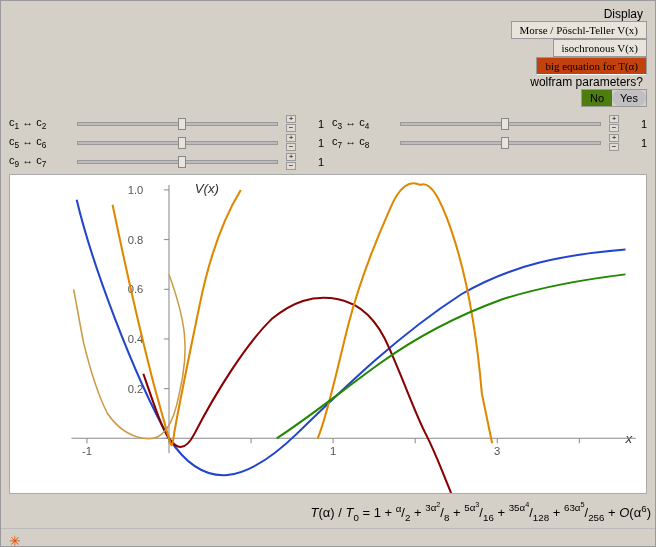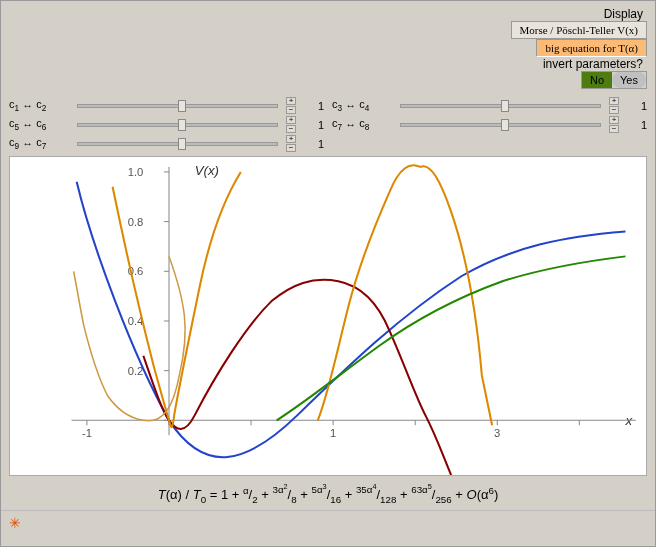--- a/index.html
+++ b/index.html
@@ -32,21 +32,21 @@
     .tab-btn {
       padding: 2px 8px;
       background: #e8e4dc;
       border: 1px solid #999;
       cursor: pointer;
       font-size: 11px;
       white-space: nowrap;
       font-family: Liberation Serif, serif;
     }
     .tab-btn.active {
-      background: #fdba74;
+      background: #c2410c;
       border-bottom: 1px solid #fff;
     }
     .invert-label {
       margin-left: auto;
       font-size: 12px;
       margin-right: 4px;
     }
     .yn-group { display: flex; border: 1px solid #999; }
     .yn-btn {
       padding: 2px 8px;
@@ -115,21 +115,21 @@
       background: #fff;
       border: 1px solid #aaa;
       position: relative;
       height: 320px;
     }
     .graph-svg {
       width: 100%;
       height: 100%;
     }
     .equation-bar {
-      text-align: center;
+      text-align: right;
       padding: 6px 4px;
       font-size: 13px;
     }
     .bottom-bar {
       display: flex;
       justify-content: space-between;
       align-items: center;
       padding: 4px 8px;
       border-top: 1px solid #bbb;
       font-size: 11px;
@@ -147,22 +147,23 @@
     sub { font-size: 0.75em; }
   </style>
 </head>
 <body>
 
 <div class="outer-frame">
 
   <div class="top-bar">
     <span class="display-label">Display</span>
     <button class="tab-btn">Morse / Pöschl-Teller V(x)</button>
+    <button class="tab-btn">isochronous V(x)</button>
     <button class="tab-btn active">big equation for T(α)</button>
-    <span class="invert-label">invert parameters?</span>
+    <span class="invert-label">wolfram parameters?</span>
     <div class="yn-group">
       <button class="yn-btn">No</button>
       <button class="yn-btn active">Yes</button>
     </div>
   </div>
 
   <div class="sliders-area">
 
     <div class="slider-row">
       <span class="slider-label">c<sub>1</sub> ↔ c<sub>2</sub></span>

